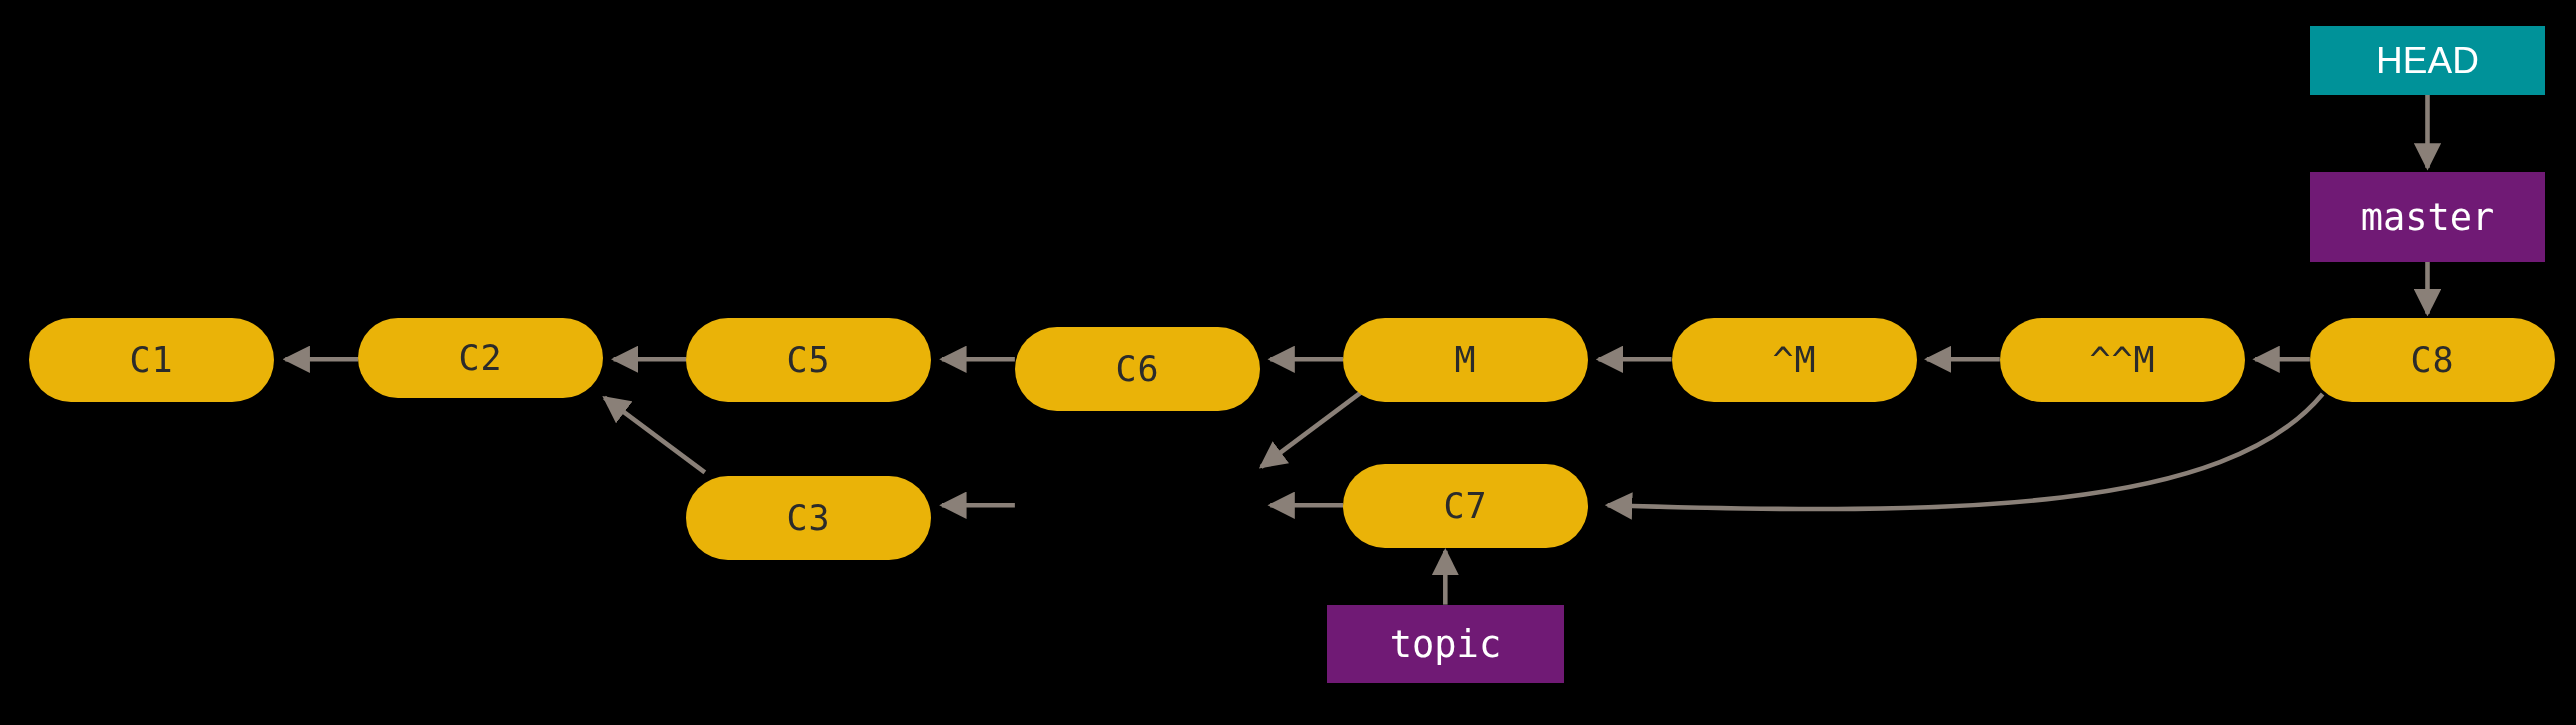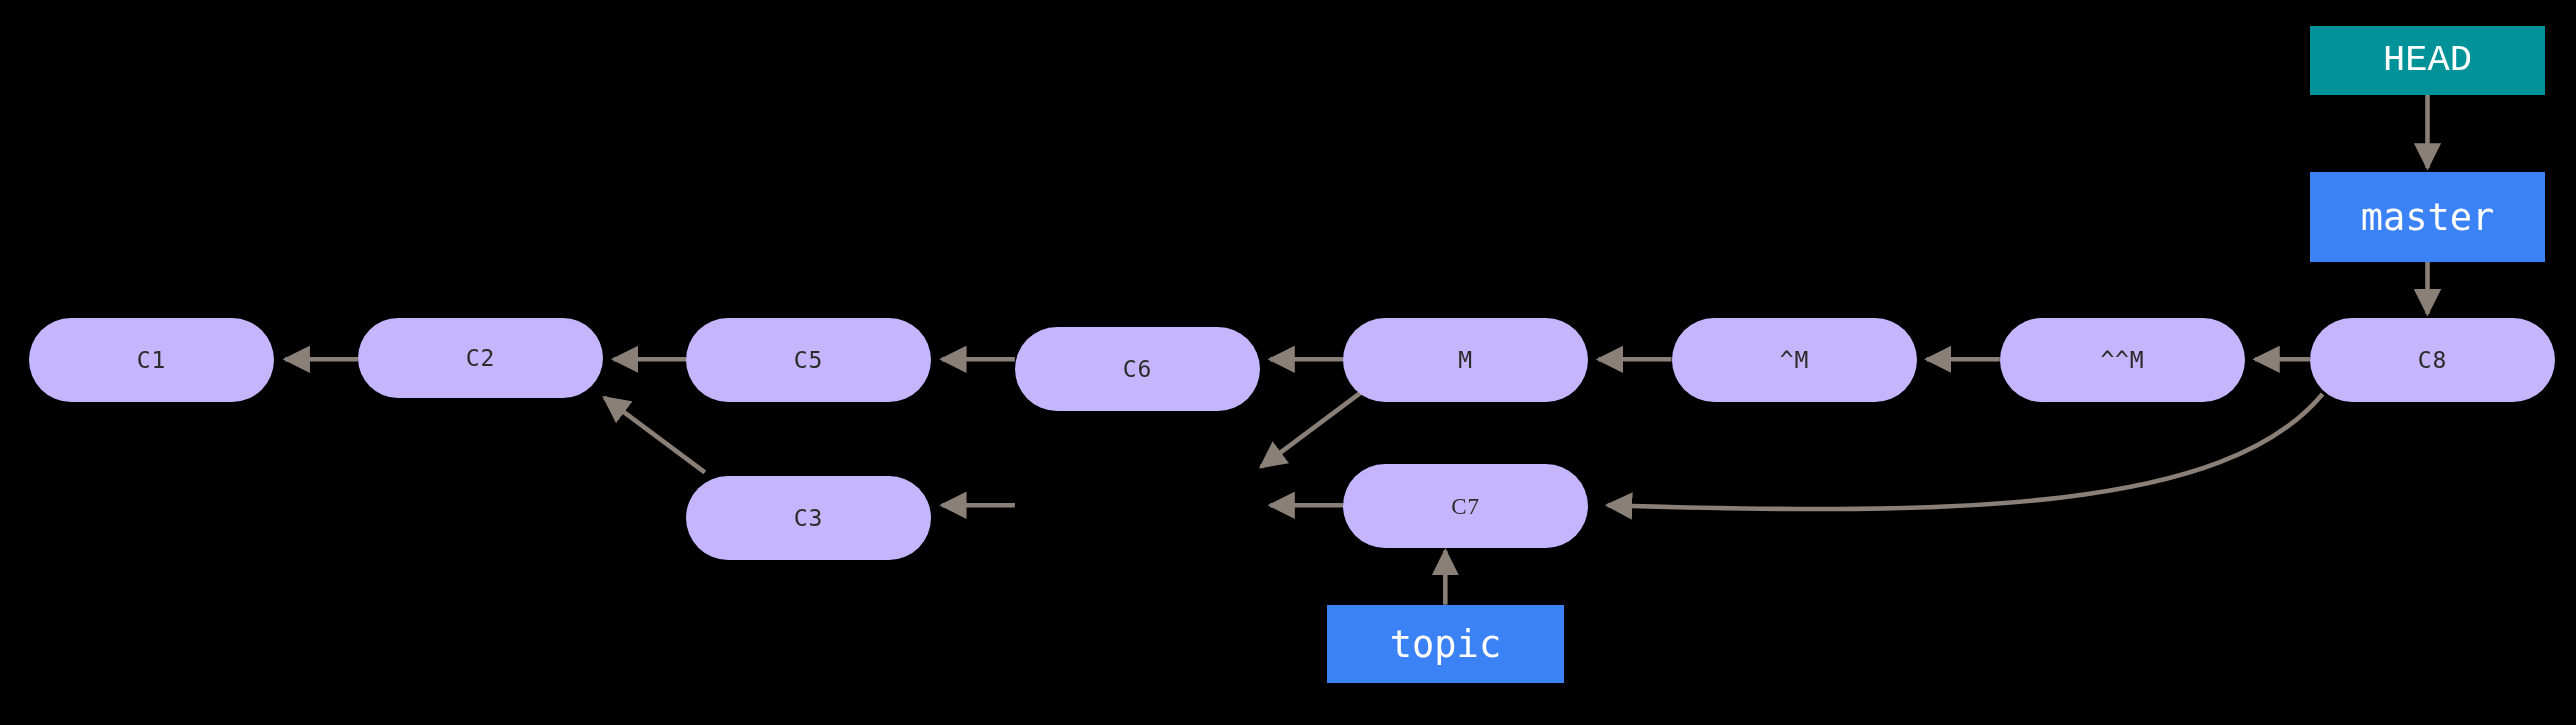--- a/index.html
+++ b/index.html
@@ -22,50 +22,50 @@
     position: absolute;
     left: 0;
     top: 0;
     width: 2576px;
     height: 725px;
     pointer-events: none;
   }
   .commit-node {
     position: absolute;
     box-sizing: border-box;
-    background: #c4b5fd;
+    background: #eab308;
     border-radius: 42px;
     display: flex;
     align-items: center;
     justify-content: center;
     color: #2b2b2b;
     font-family: "DejaVu Sans Mono", monospace;
-    font-size: 23px;
+    font-size: 35px;
     letter-spacing: 0.9px;
     line-height: 1;
     user-select: none;
   }
   .ref-box {
     position: absolute;
     box-sizing: border-box;
     display: flex;
     align-items: center;
     justify-content: center;
     color: #ffffff;
     line-height: 1;
     user-select: none;
   }
   .ref-box.branch {
-    background: #3b82f6;
+    background: #701a75;
     font-family: "DejaVu Sans Mono", monospace;
     font-size: 37px;
   }
   .ref-box.head {
     background: #009299;
-    font-family: Liberation Mono, monospace;
+    font-family: Liberation Sans, sans-serif;
     font-size: 37px;
     text-align: right;
   }
 </style>
 </head>
 <body>
 
 <div id="canvas">
 
   <svg id="edge-layer" viewBox="0 0 2823 795" width="2576" height="725" xmlns="http://www.w3.org/2000/svg">
@@ -103,20 +103,20 @@
   <div class="commit-node" style="left:29px; top:318px; width:245px; height:84px;">C1</div>
   <div class="commit-node" style="left:358px; top:318px; width:245px; height:80px;">C2</div>
   <div class="commit-node" style="left:686px; top:318px; width:245px; height:84px;">C5</div>
   <div class="commit-node" style="left:1015px; top:327px; width:245px; height:84px;">C6</div>
   <div class="commit-node" style="left:1343px; top:318px; width:245px; height:84px;">M</div>
   <div class="commit-node" style="left:1672px; top:318px; width:245px; height:84px;">^M</div>
   <div class="commit-node" style="left:2000px; top:318px; width:245px; height:84px;">^^M</div>
   <div class="commit-node" style="left:2310px; top:318px; width:245px; height:84px;text-align:center;">C8</div>
 
   <div class="commit-node" style="left:686px; top:464px; width:245px; height:84px;margin-top:12px;">C3</div>
-  <div class="commit-node" style="left:1343px; top:464px; width:245px; height:84px;font-family:Liberation Serif, serif;">C7</div>
+  <div class="commit-node" style="left:1343px; top:464px; width:245px; height:84px;">C7</div>
 
   <div class="ref-box head" style="left:2310px; top:25.6px; width:235px; height:69px;">HEAD</div>
   <div class="ref-box branch" style="left:2310px; top:172px; width:235px; height:90px;">master</div>
   <div class="ref-box branch" style="left:1327px; top:605px; width:237px; height:78px;">topic</div>
 
 </div>
 
 
 </body></html>

